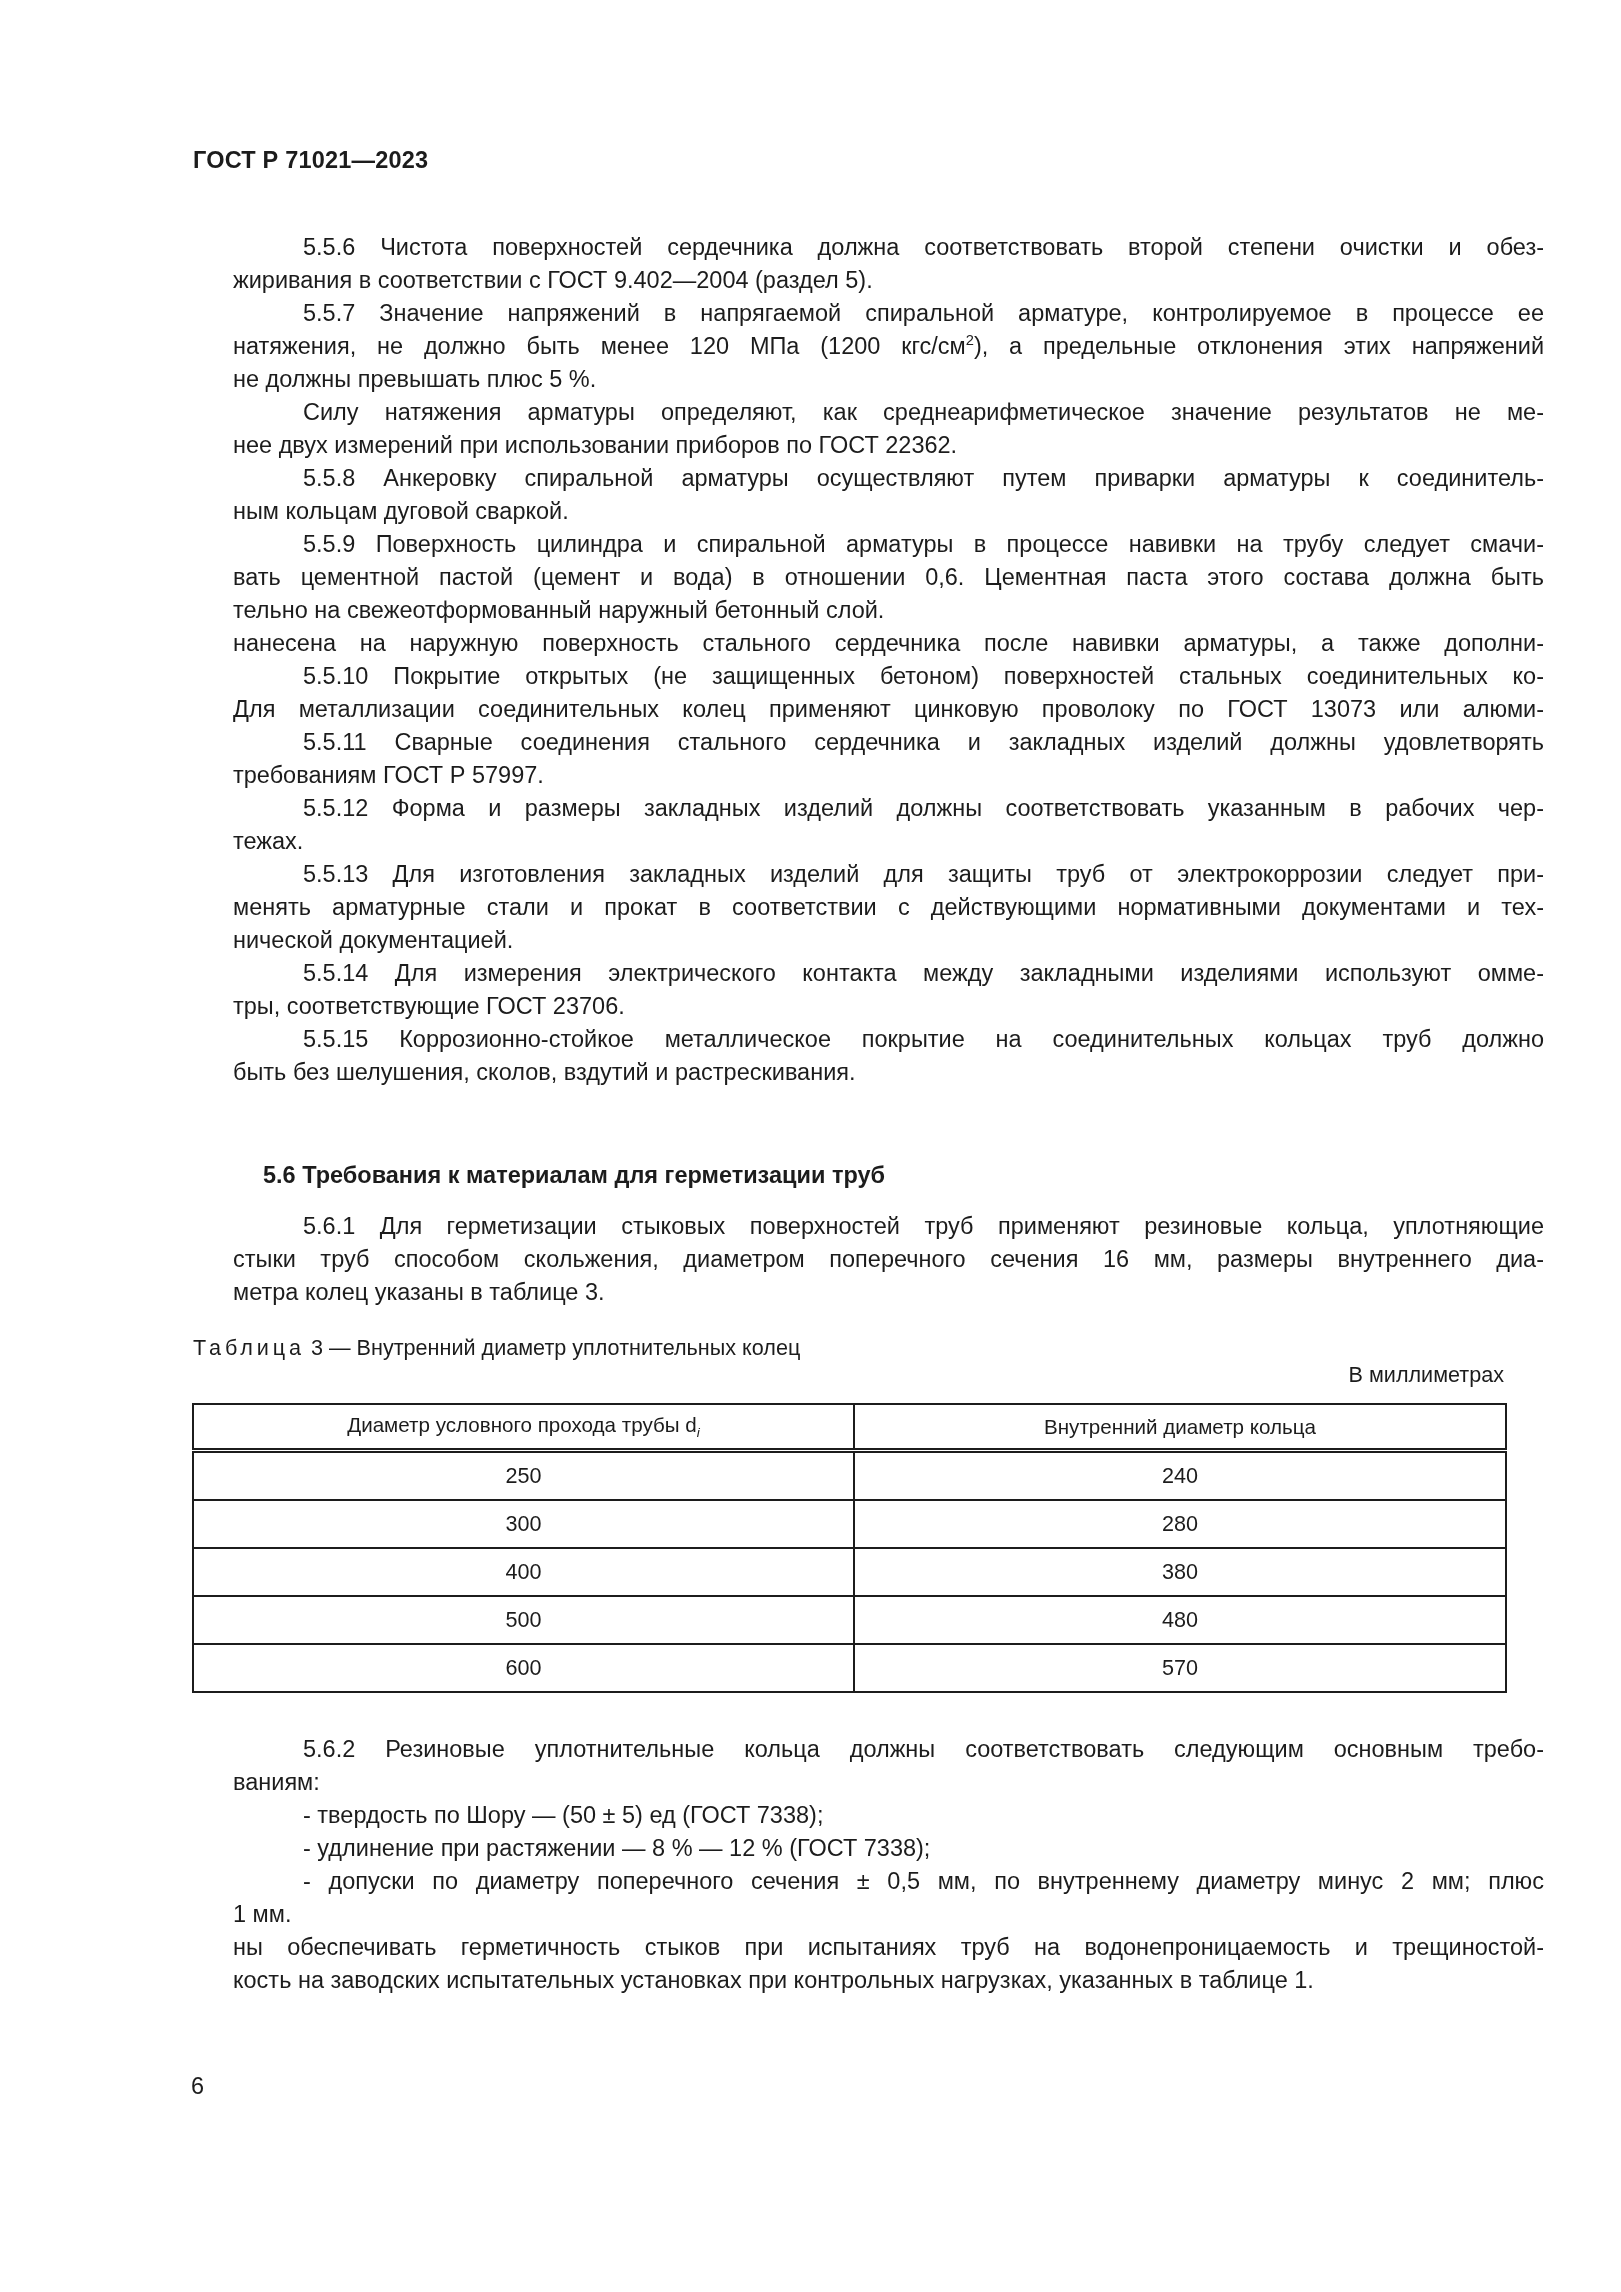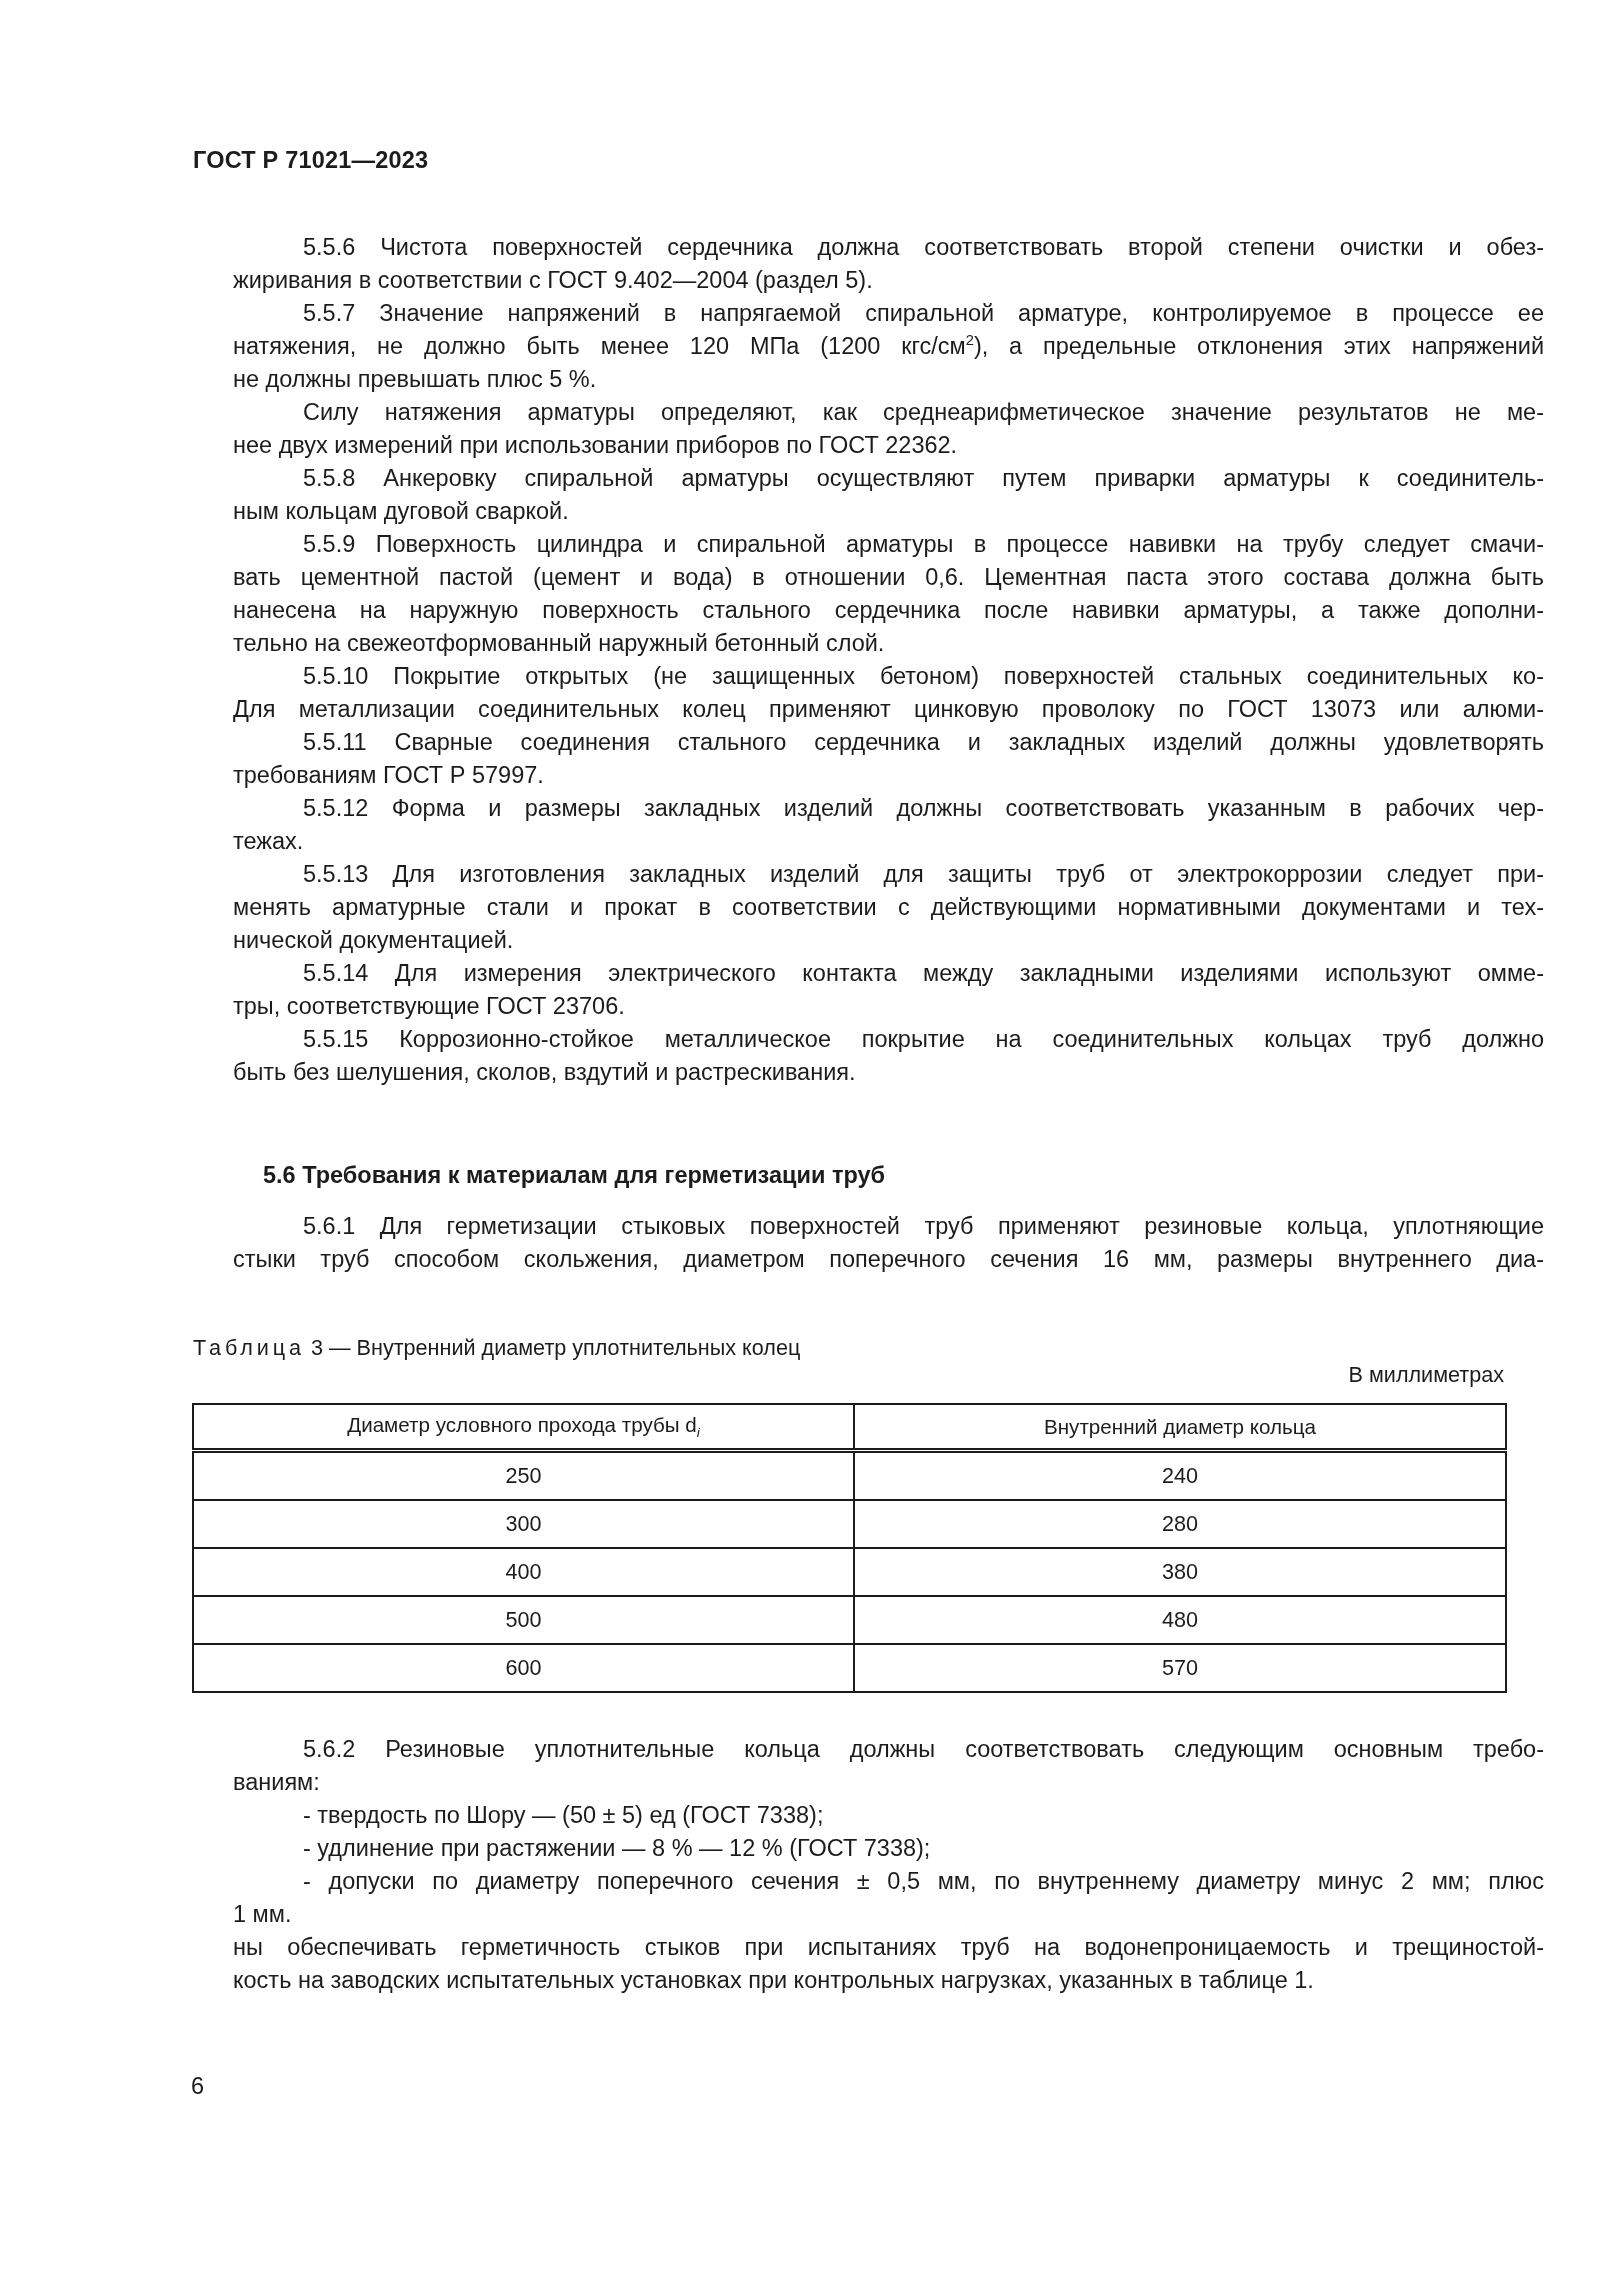--- a/index.html
+++ b/index.html
@@ -33,42 +33,43 @@
   <span class="ln last">жиривания в соответствии с ГОСТ 9.402—2004 (раздел 5).</span>
   <span class="ln ind">5.5.7 Значение напряжений в напрягаемой спиральной арматуре, контролируемое в процессе ее</span>
   <span class="ln"><span>натяжения, не должно быть менее 120 МПа (1200 кгс/см</span><sup>2</sup><span>), а предельные отклонения этих напряжений</span></span>
   <span class="ln last">не должны превышать плюс 5 %.</span>
   <span class="ln ind">Силу натяжения арматуры определяют, как среднеарифметическое значение результатов не ме-</span>
   <span class="ln last">нее двух измерений при использовании приборов по ГОСТ 22362.</span>
   <span class="ln ind">5.5.8 Анкеровку спиральной арматуры осуществляют путем приварки арматуры к соединитель-</span>
   <span class="ln last">ным кольцам дуговой сваркой.</span>
   <span class="ln ind">5.5.9 Поверхность цилиндра и спиральной арматуры в процессе навивки на трубу следует смачи-</span>
   <span class="ln">вать цементной пастой (цемент и вода) в отношении 0,6. Цементная паста этого состава должна быть</span>
+  <span class="ln last">тельно на свежеотформованный наружный бетонный слой.</span>
   <span class="ln">нанесена на наружную поверхность стального сердечника после навивки арматуры, а также дополни-</span>
-  <span class="ln last">тельно на свежеотформованный наружный бетонный слой.</span>
   <span class="ln ind">5.5.10 Покрытие открытых (не защищенных бетоном) поверхностей стальных соединительных ко-</span>
   <span class="ln">Для металлизации соединительных колец применяют цинковую проволоку по ГОСТ 13073 или алюми-</span>
   <span class="ln ind">5.5.11 Сварные соединения стального сердечника и закладных изделий должны удовлетворять</span>
   <span class="ln last">требованиям ГОСТ Р 57997.</span>
   <span class="ln ind">5.5.12 Форма и размеры закладных изделий должны соответствовать указанным в рабочих чер-</span>
   <span class="ln last">тежах.</span>
   <span class="ln ind">5.5.13 Для изготовления закладных изделий для защиты труб от электрокоррозии следует при-</span>
   <span class="ln">менять арматурные стали и прокат в соответствии с действующими нормативными документами и тех-</span>
   <span class="ln last">нической документацией.</span>
   <span class="ln ind">5.5.14 Для измерения электрического контакта между закладными изделиями используют омме-</span>
   <span class="ln last">тры, соответствующие ГОСТ 23706.</span>
   <span class="ln ind">5.5.15 Коррозионно-стойкое металлическое покрытие на соединительных кольцах труб должно</span>
   <span class="ln last">быть без шелушения, сколов, вздутий и растрескивания.</span>
 </div>
 
 <div class="heading">5.6 Требования к материалам для герметизации труб</div>
 
 <div class="block" style="top:1210px;">
   <span class="ln ind">5.6.1 Для герметизации стыковых поверхностей труб применяют резиновые кольца, уплотняющие</span>
   <span class="ln">стыки труб способом скольжения, диаметром поперечного сечения 16 мм, размеры внутреннего диа-</span>
+  <span class="ln last">метра колец указаны в таблице 3.</span>
 </div>
 
 <div class="caption"><span class="spaced">Таблица</span><span> 3 — Внутренний диаметр уплотнительных колец</span></div>
 <div class="units">В миллиметрах</div>
 
 <table class="t3">
   <thead>
     <tr>
       <th><span>Диаметр условного прохода трубы d</span><sub style="font-style:italic;font-size:13.7px;">i</sub></th>
       <th>Внутренний диаметр кольца</th>

